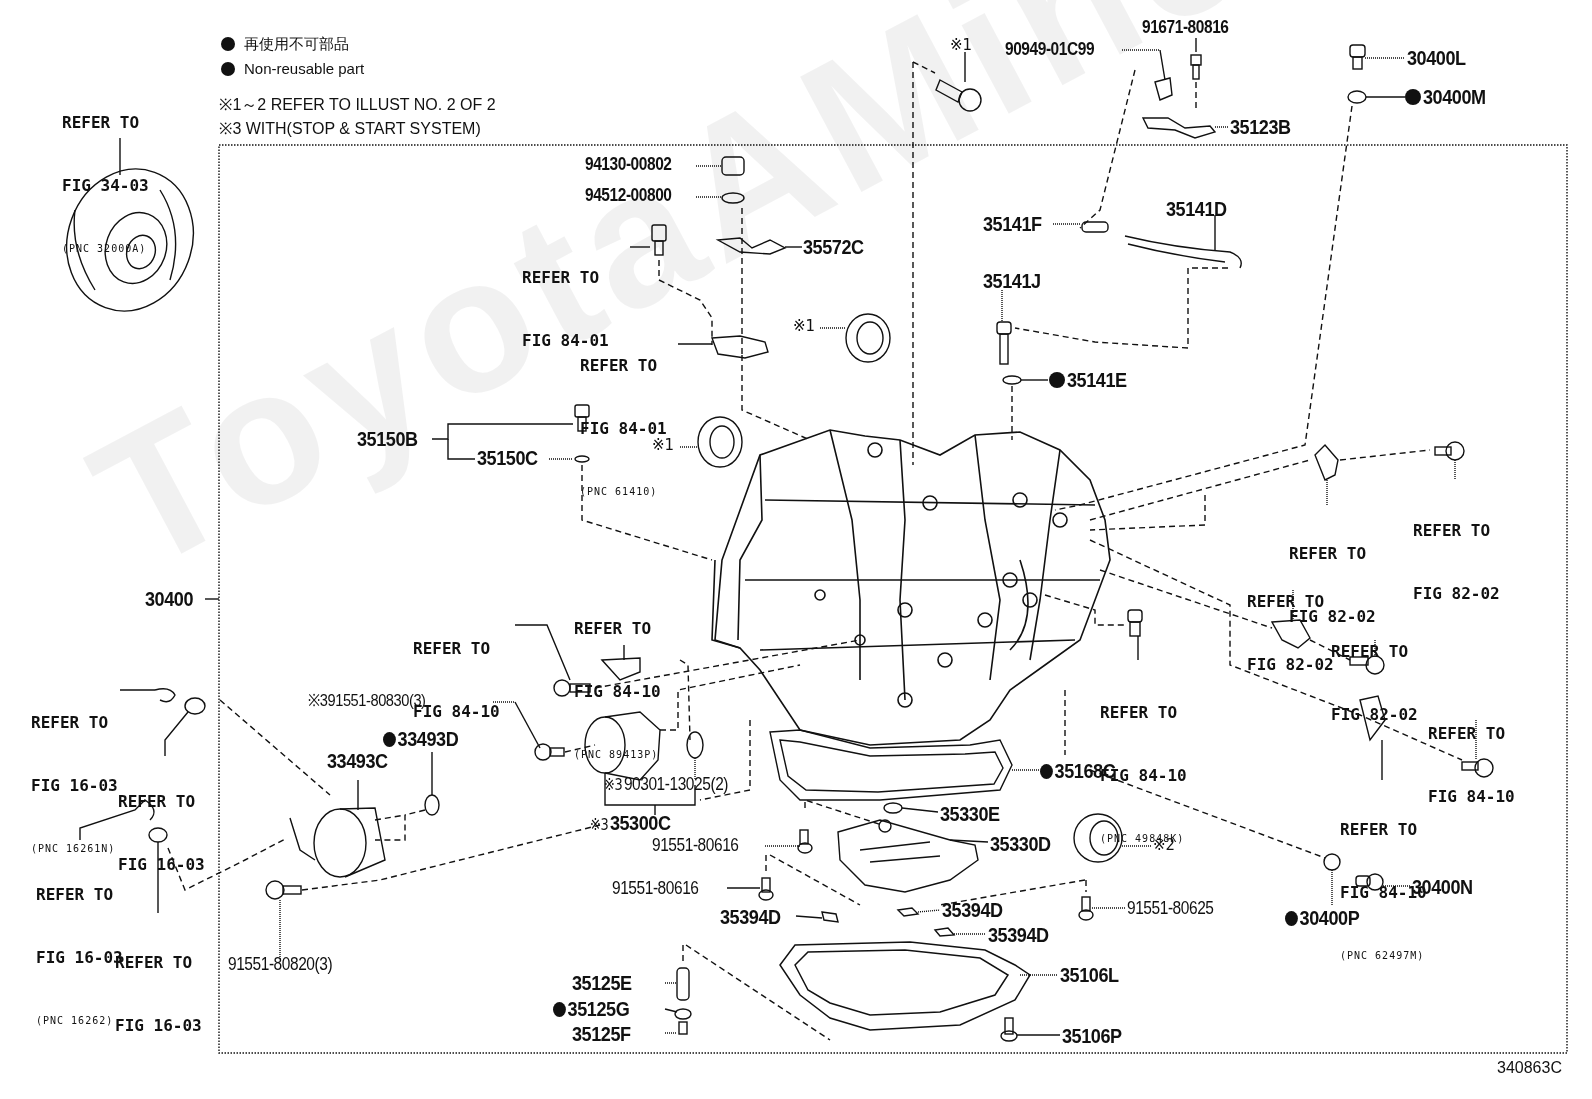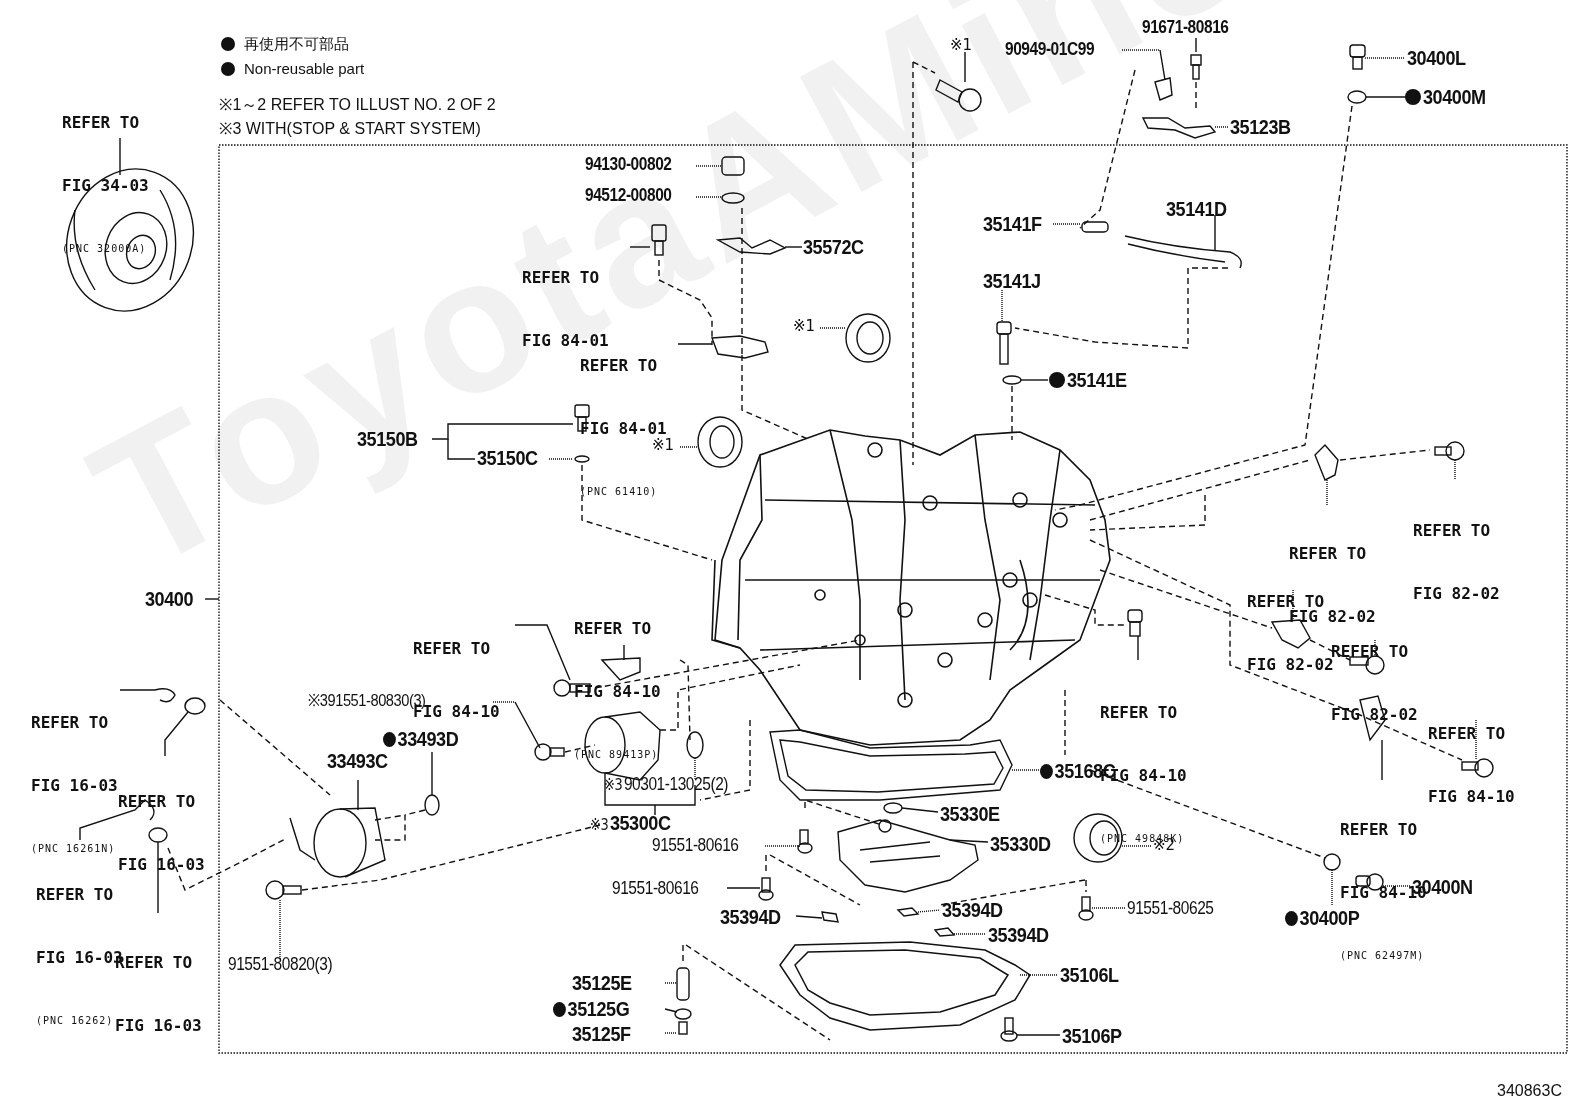--- a/index.html
+++ b/index.html
@@ -6,21 +6,21 @@
   body{width:1592px;height:1099px;position:relative;overflow:hidden;font-family:"DejaVu Sans Mono","Liberation Mono",monospace;color:#111;}
   #art{position:absolute;left:0;top:0;width:1592px;height:1099px;}
   .lbl{position:absolute;white-space:nowrap;line-height:1;}
   .pn{font-family:"Liberation Sans Narrow","Liberation Sans",sans-serif;font-size:21px;font-weight:bold;letter-spacing:-0.5px;transform:scaleX(0.86);transform-origin:left top;}
   .ref{font-family:"DejaVu Sans Mono",monospace;font-size:16px;font-weight:bold;line-height:21px;white-space:pre;}
   .pnc{font-family:"DejaVu Sans Mono",monospace;font-size:10px;font-weight:normal;letter-spacing:1px;}
   .note{font-family:"Liberation Sans",sans-serif;font-size:15px;}
   .dot{display:inline-block;width:15px;height:15px;border-radius:50%;background:#111;vertical-align:-1px;margin-right:2px;}
   .ast{font-family:"DejaVu Sans",sans-serif;font-size:15px;font-weight:normal;margin-right:2px;}
   .watermark{position:absolute;left:60px;top:420px;font-family:"Liberation Sans",sans-serif;font-size:190px;font-weight:bold;color:#000;opacity:0.05;transform:rotate(-28deg);transform-origin:left top;pointer-events:none;letter-spacing:8px;}
-  .fig-id{font-family:"Liberation Sans",sans-serif;font-size:16px;margin-top:23px;}
+  .fig-id{font-family:"Liberation Sans",sans-serif;font-size:16px;}
 </style>
 </head>
 <body>
 
 <div class="watermark">ToyotaAMine.ru</div>
 
 <svg id="art" viewBox="0 0 1592 1099" xmlns="http://www.w3.org/2000/svg" fill="none" stroke="#111" stroke-width="1.4">
 
   <rect x="219" y="145" width="1348" height="908" stroke-dasharray="1.5 1.5" stroke-width="1.4"></rect>
 

